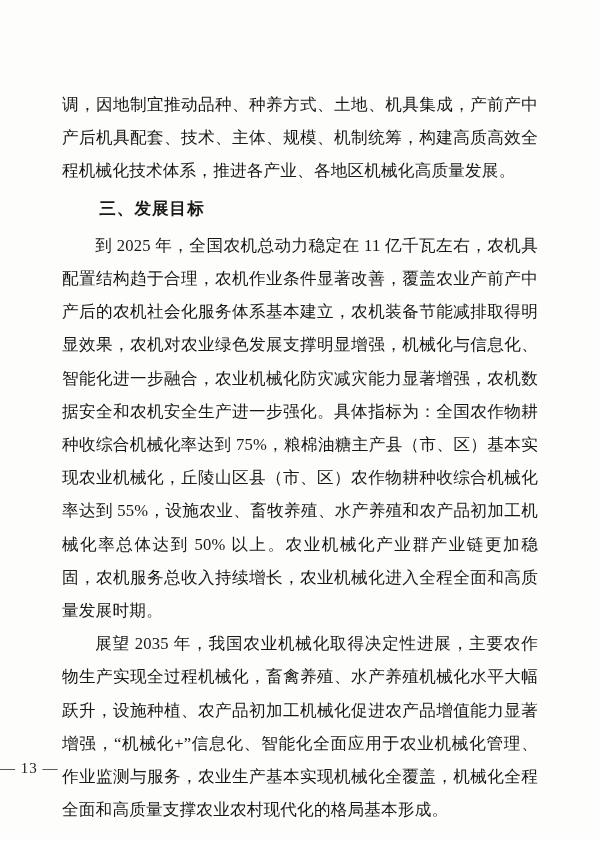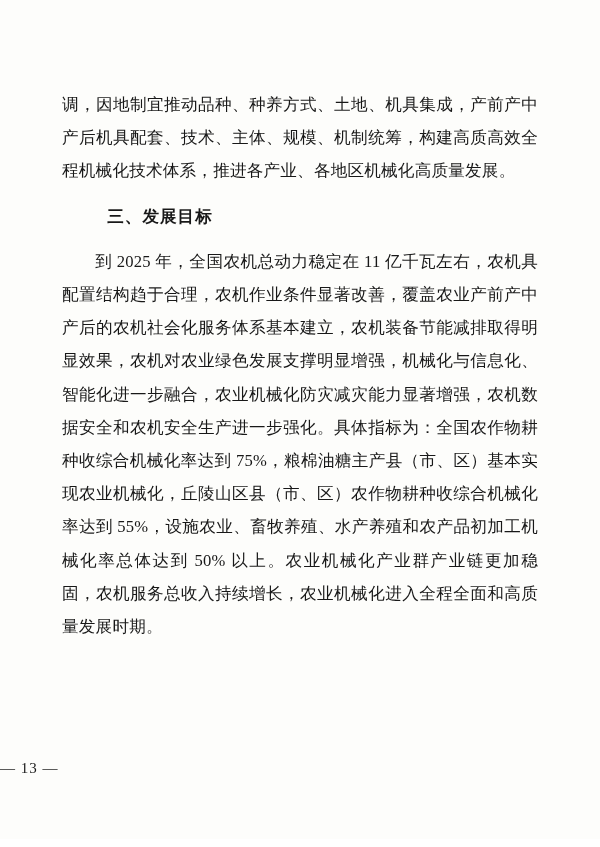--- a/index.html
+++ b/index.html
@@ -32,21 +32,21 @@
   }
   .para {
     margin: 0;
     text-indent: 2em;
     text-align: justify;
   }
   .para.cont {
     text-indent: 0;
   }
   .heading {
-    margin: 12px;
+    margin: 4px;
     text-indent: 2em;
     font-weight: bold;
     font-size: 16.6px;
     line-height: 33.2px;
     letter-spacing: 1px;
   }
   .footer {
     position: absolute;
     left: 0;
     right: 62px;
@@ -62,17 +62,18 @@
 
 <div class="page">
   <div class="doc-body">
 
     <p class="para cont">调，因地制宜推动品种、种养方式、土地、机具集成，产前产中产后机具配套、技术、主体、规模、机制统筹，构建高质高效全程机械化技术体系，推进各产业、各地区机械化高质量发展。</p>
 
     <p class="heading">三、发展目标</p>
 
     <p class="para">到 2025 年，全国农机总动力稳定在 11 亿千瓦左右，农机具配置结构趋于合理，农机作业条件显著改善，覆盖农业产前产中产后的农机社会化服务体系基本建立，农机装备节能减排取得明显效果，农机对农业绿色发展支撑明显增强，机械化与信息化、智能化进一步融合，农业机械化防灾减灾能力显著增强，农机数据安全和农机安全生产进一步强化。具体指标为：全国农作物耕种收综合机械化率达到 75%，粮棉油糖主产县（市、区）基本实现农业机械化，丘陵山区县（市、区）农作物耕种收综合机械化率达到 55%，设施农业、畜牧养殖、水产养殖和农产品初加工机械化率总体达到 50% 以上。农业机械化产业群产业链更加稳固，农机服务总收入持续增长，农业机械化进入全程全面和高质量发展时期。</p>
 
+    <p class="para">展望 2035 年，我国农业机械化取得决定性进展，主要农作物生产实现全过程机械化，畜禽养殖、水产养殖机械化水平大幅跃升，设施种植、农产品初加工机械化促进农产品增值能力显著增强，“机械化+”信息化、智能化全面应用于农业机械化管理、作业监测与服务，农业生产基本实现机械化全覆盖，机械化全程全面和高质量支撑农业农村现代化的格局基本形成。</p>
 
   </div>
 
   <div class="footer">— 13 —</div>
 </div>
 
 </body></html>

